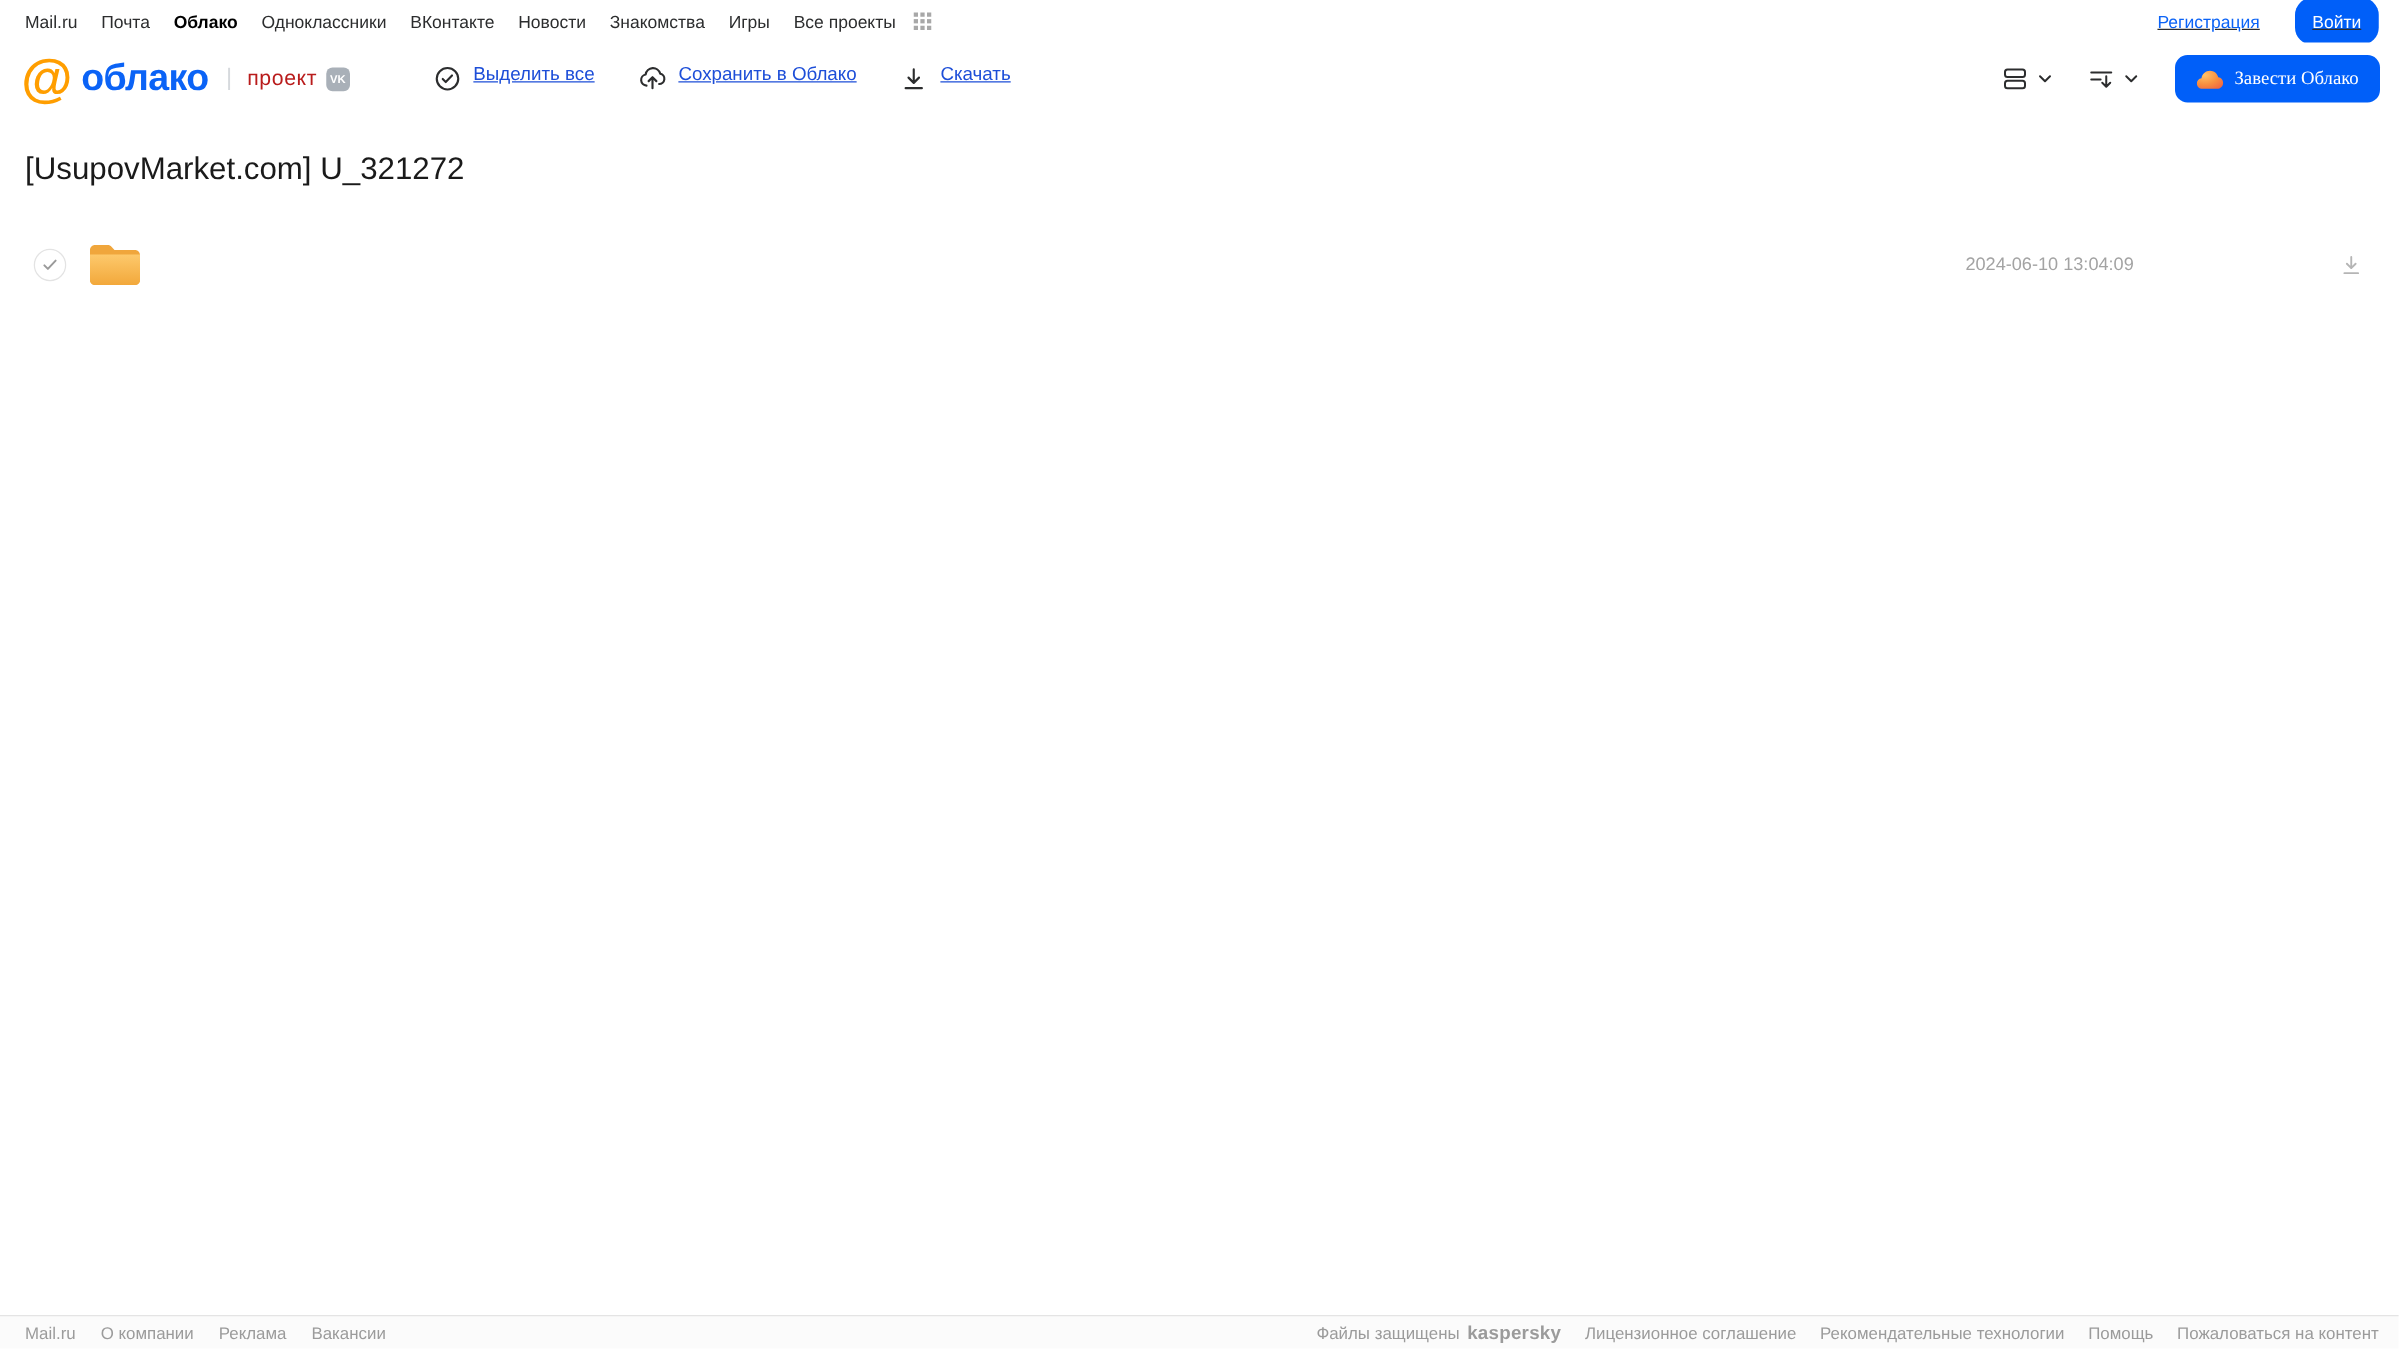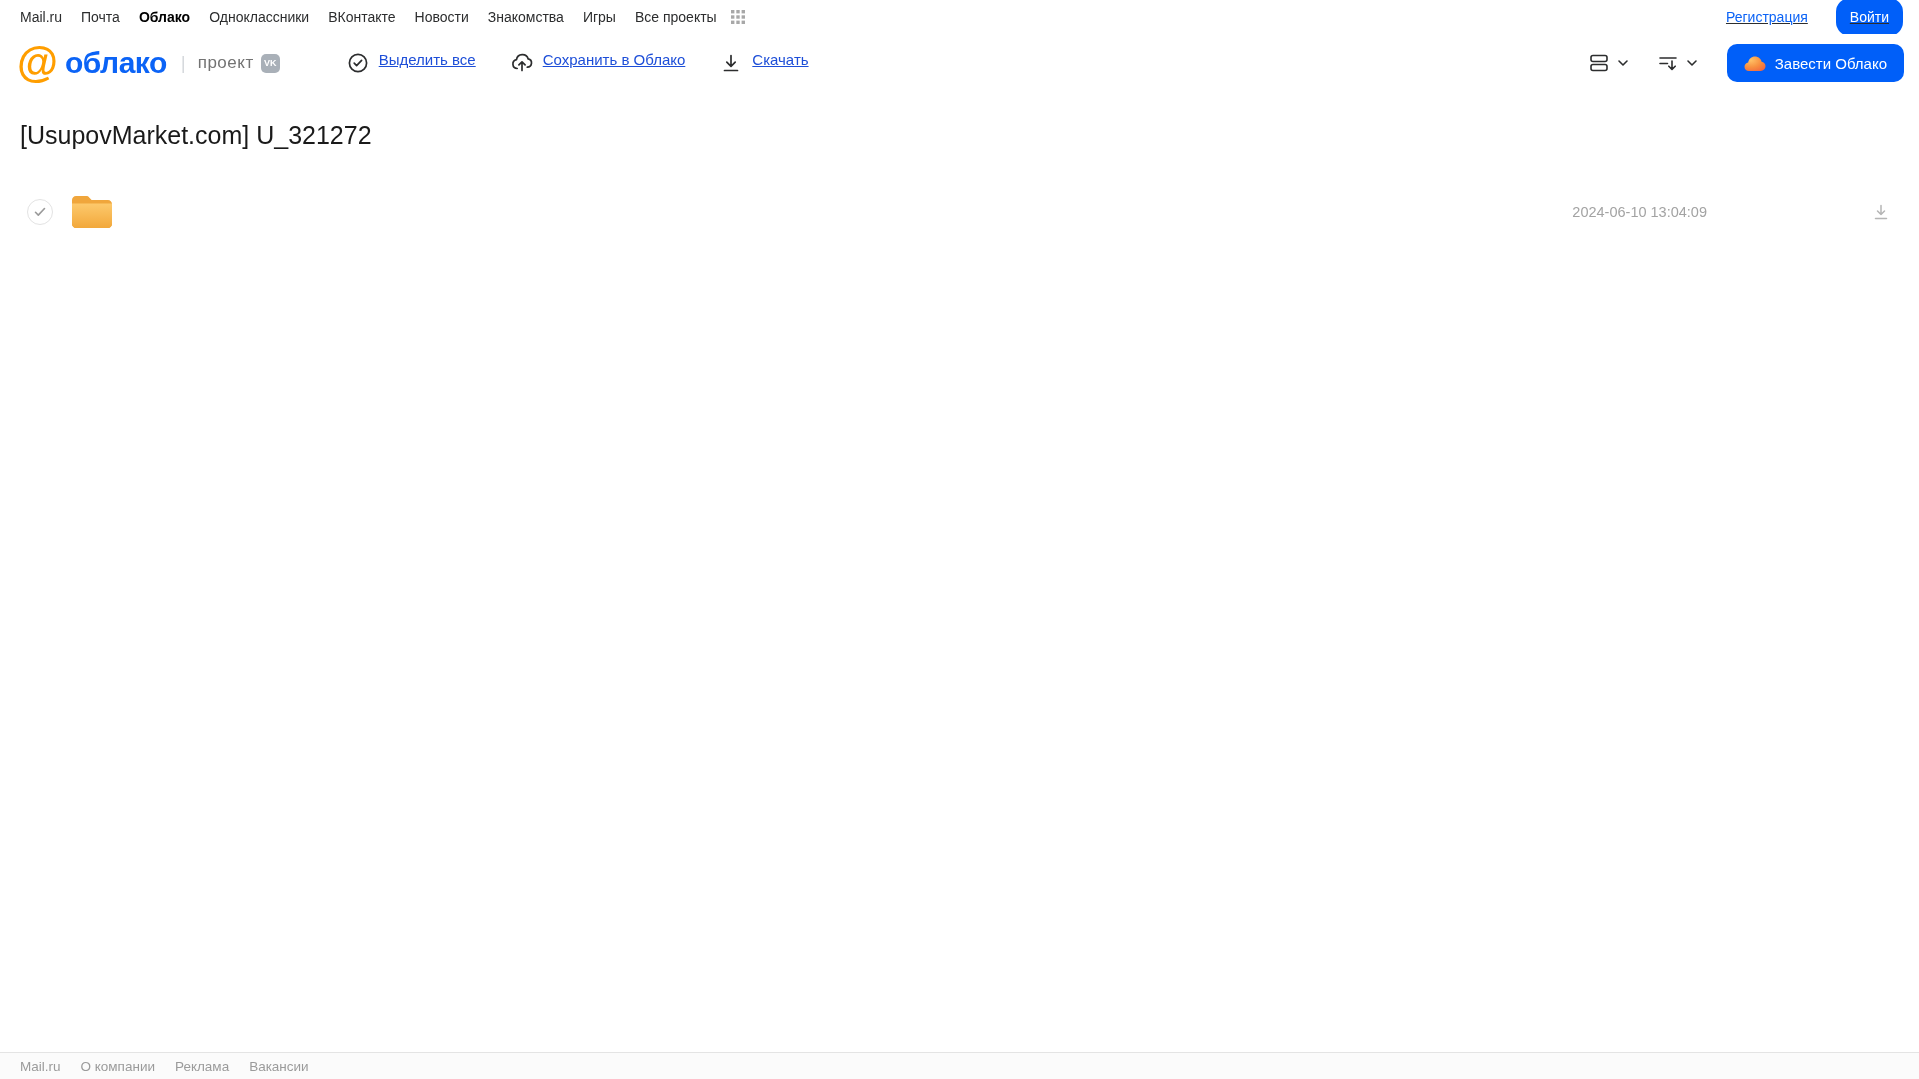--- a/index.html
+++ b/index.html
@@ -20,36 +20,36 @@
     height:38px; padding:0 14px; font-size:14px; font-family:inherit; cursor:pointer; }
 
   
   .header { position:absolute; top:34px; left:0; right:0; height:58px;
     display:flex; align-items:center; padding:0 15px 0 17px; background:#fff; }
   .logo { display:flex; align-items:center; cursor:pointer; }
   .logo-at { color:#ff9e00; font-size:42px; font-weight:600; line-height:40px; }
   .logo-word { color:#0b63f6; font-size:30px; font-weight:700; margin-left:7px;
     letter-spacing:-0.5px; }
   .logo-sep { color:#d6d9dd; font-size:19px; margin:0 12px 0 14px; font-weight:300; }
-  .logo-project { color:#737373; font-size:17px; letter-spacing:0.5px; }
+  .logo-project { color:#b91c1c; font-size:17px; letter-spacing:0.5px; }
   .vk-badge { display:inline-flex; align-items:center; justify-content:center;
     width:19px; height:19px; border-radius:5px; background:#a9b0b8; color:#fff;
     font-size:9px; font-weight:700; margin-left:7px; }
 
   .toolbar { display:flex; align-items:center; gap:34px; margin-left:66px; }
   .tbtn { display:flex; align-items:flex-start; gap:9px; font-size:15px; color:#1d4ed8;
     background:none; border:none; font-family:inherit; cursor:pointer;text-decoration:underline; }
 
   .header-right { margin-left:auto; display:flex; align-items:center; }
   .hctrl { display:flex; align-items:center; gap:5px; background:none; border:none;
     cursor:pointer; padding:4px; }
   .hctrl + .hctrl { margin-left:18px; }
   .create-btn { margin-left:24px; display:flex; align-items:center; gap:9px;
     background:#005ff9; color:#fff; border:none; border-radius:10px; height:38px;
-    padding:4px 17px; font-size:15px; font-weight:500; font-family:Liberation Sans, sans-serif; cursor:pointer; }
+    padding:4px 17px; font-size:15px; font-weight:500; font-family:Liberation Serif, serif; cursor:pointer; }
 
   
   .main { position:absolute; top:88px; left:0; right:0; }
   .page-title { margin:33px 0 0 20px; font-size:25px; font-weight:500; color:#1a1a1a; }
 
   .file-row { margin-top:40px; display:flex; align-items:center; height:44px;
     padding:0 28px 0 27px; cursor:pointer; }
   .chk { width:26px; height:26px; border-radius:50%; border:1px solid #e3e3e3;
     background:#fff; display:flex; align-items:center; justify-content:center;
     flex:0 0 auto; cursor:pointer; }
@@ -217,13 +217,23 @@
   </div>
 </div>
 
 <div class="footer">
   <div class="f-left">
     <a>Mail.ru</a>
     <a>О компании</a>
     <a>Реклама</a>
     <a>Вакансии</a>
   </div>
+  <div class="f-right">
+    <span class="kasp-wrap">
+      <span>Файлы защищены</span>
+      <a class="kasp">kaspersky</a>
+    </span>
+    <a>Лицензионное соглашение</a>
+    <a>Рекомендательные технологии</a>
+    <a>Помощь</a>
+    <a>Пожаловаться на контент</a>
+  </div>
 </div>
 
 </body></html>

